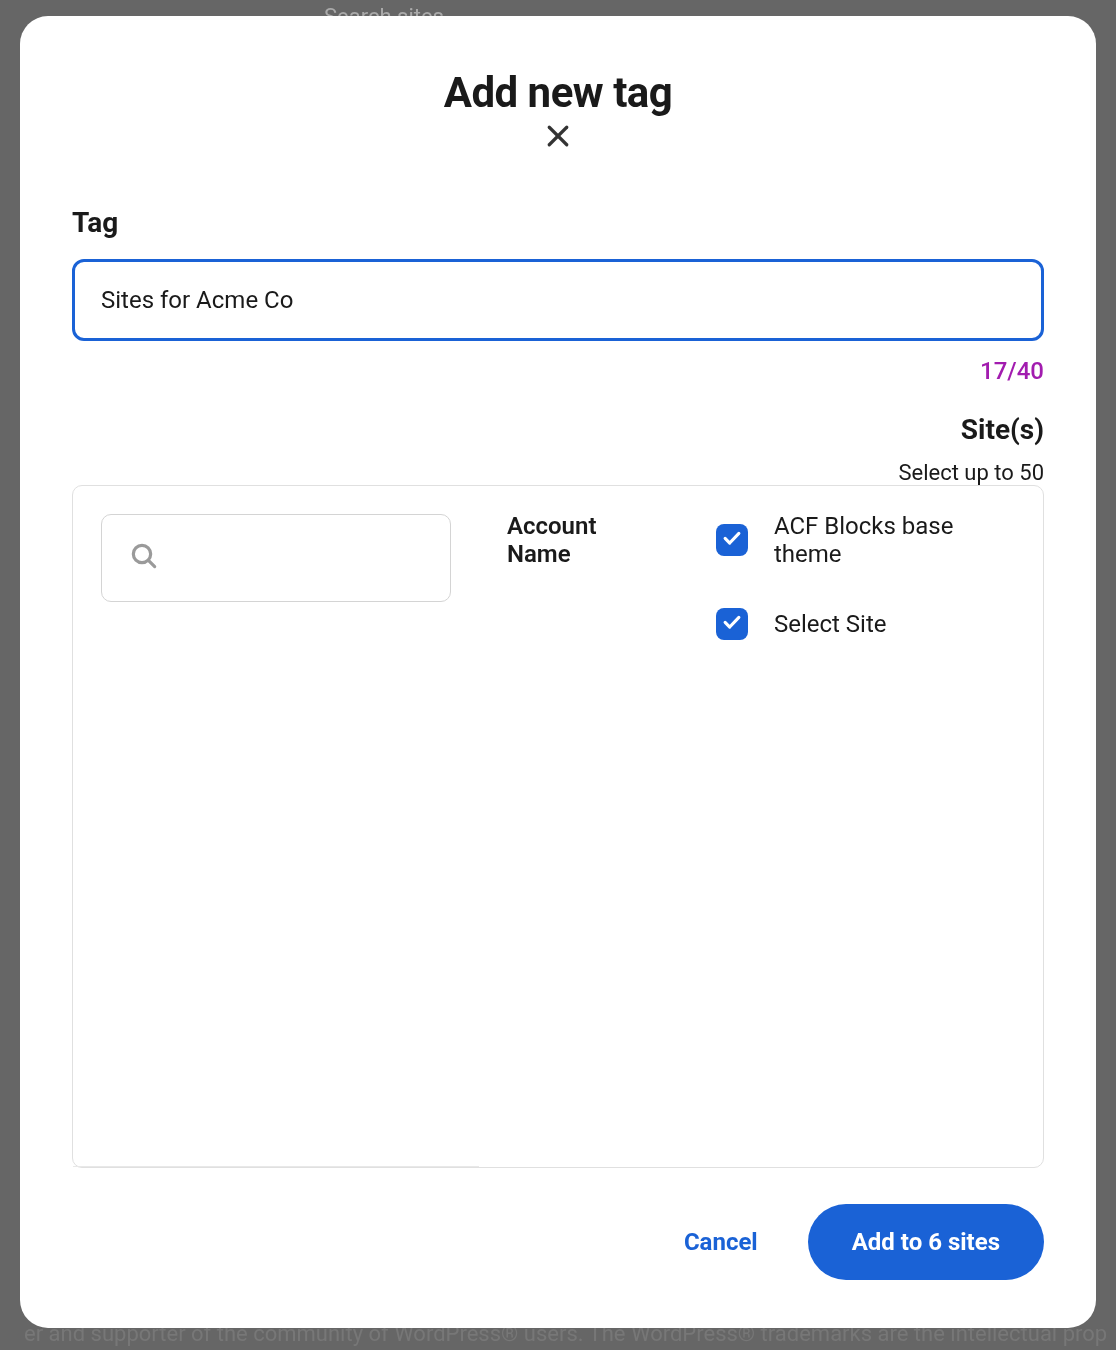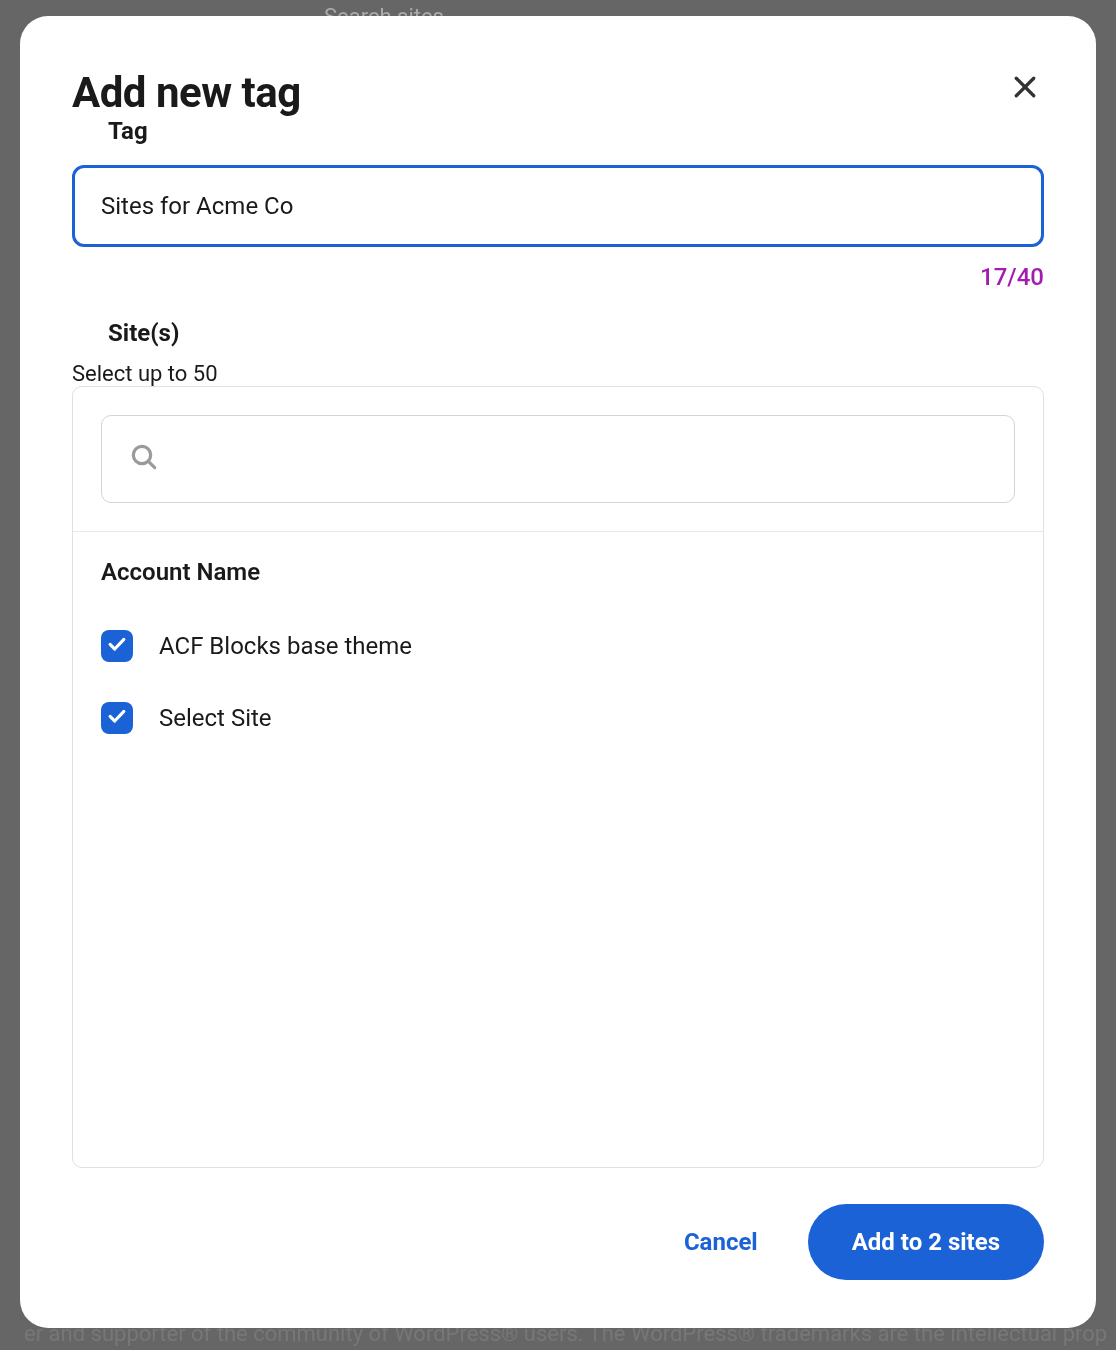--- a/index.html
+++ b/index.html
@@ -35,21 +35,23 @@
       bottom: 22px;
       background: #fff;
       border-radius: 28px;
       padding: 52px 52px 48px 52px;
       display: flex;
       flex-direction: column;
     }
     .modal-header {
       display: flex;
       justify-content: space-between;
-      align-items: flex-start;
+      align-items: center;
+      margin-bottom: 48px;
+      flex-direction: column;
     }
     .modal-title {
       font-size: 42px;
       font-weight: 700;
       color: #1a1a1a;
       letter-spacing: -0.5px;
     }
     .close-btn {
       background: none;
       border: none;
@@ -58,56 +60,56 @@
       color: #333;
       display: flex;
       align-items: center;
       justify-content: center;
     }
     .close-btn svg {
       width: 30px;
       height: 30px;
     }
     .field-label {
-      font-size: 24px;
+      font-size: 28px;
       font-weight: 700;
       color: #1a1a1a;
       margin-bottom: 20px;
-      margin-left: 36px;
     }
     .tag-input {
       width: 100%;
       border: 3px solid #1a62d6;
       border-radius: 12px;
       padding: 24px 26px;
       font-size: 24px;
       color: #1a1a1a;
       outline: none;
       font-family: inherit;
     }
     .char-count {
       text-align: right;
       font-size: 24px;
       color: #a21caf;
       margin-top: 16px;
       font-weight: 500;
     }
     .sites-section {
       margin-top: 28px;
+      align-items: flex-end;
     }
     .sites-helper {
       font-size: 22px;
       color: #1a1a1a;
       margin-top: -6px;
     }
     .sites-box {
       border: 1px solid #e0e0e0;
       border-radius: 10px;
       display: flex;
-      flex-direction: column;
+      flex-direction: row;
       flex: 1;
       min-height: 640px;
     }
     .search-wrap {
       padding: 28px 28px 28px 28px;
       border-bottom: 1px solid #e8e8e8;
     }
     .search-input-wrap {
       position: relative;
       border: 1px solid #d4d4d4;
@@ -265,15 +267,15 @@
             </span>
           </div>
           <span class="site-name">Select Site</span>
         </div>
       </div>
     </div>
   </div>
 
   <div class="modal-footer">
     <button class="cancel-btn">Cancel</button>
-    <button class="submit-btn">Add to 2 sites</button>
+    <button class="submit-btn">Add to 6 sites</button>
   </div>
 </div>
 
 </body></html>

